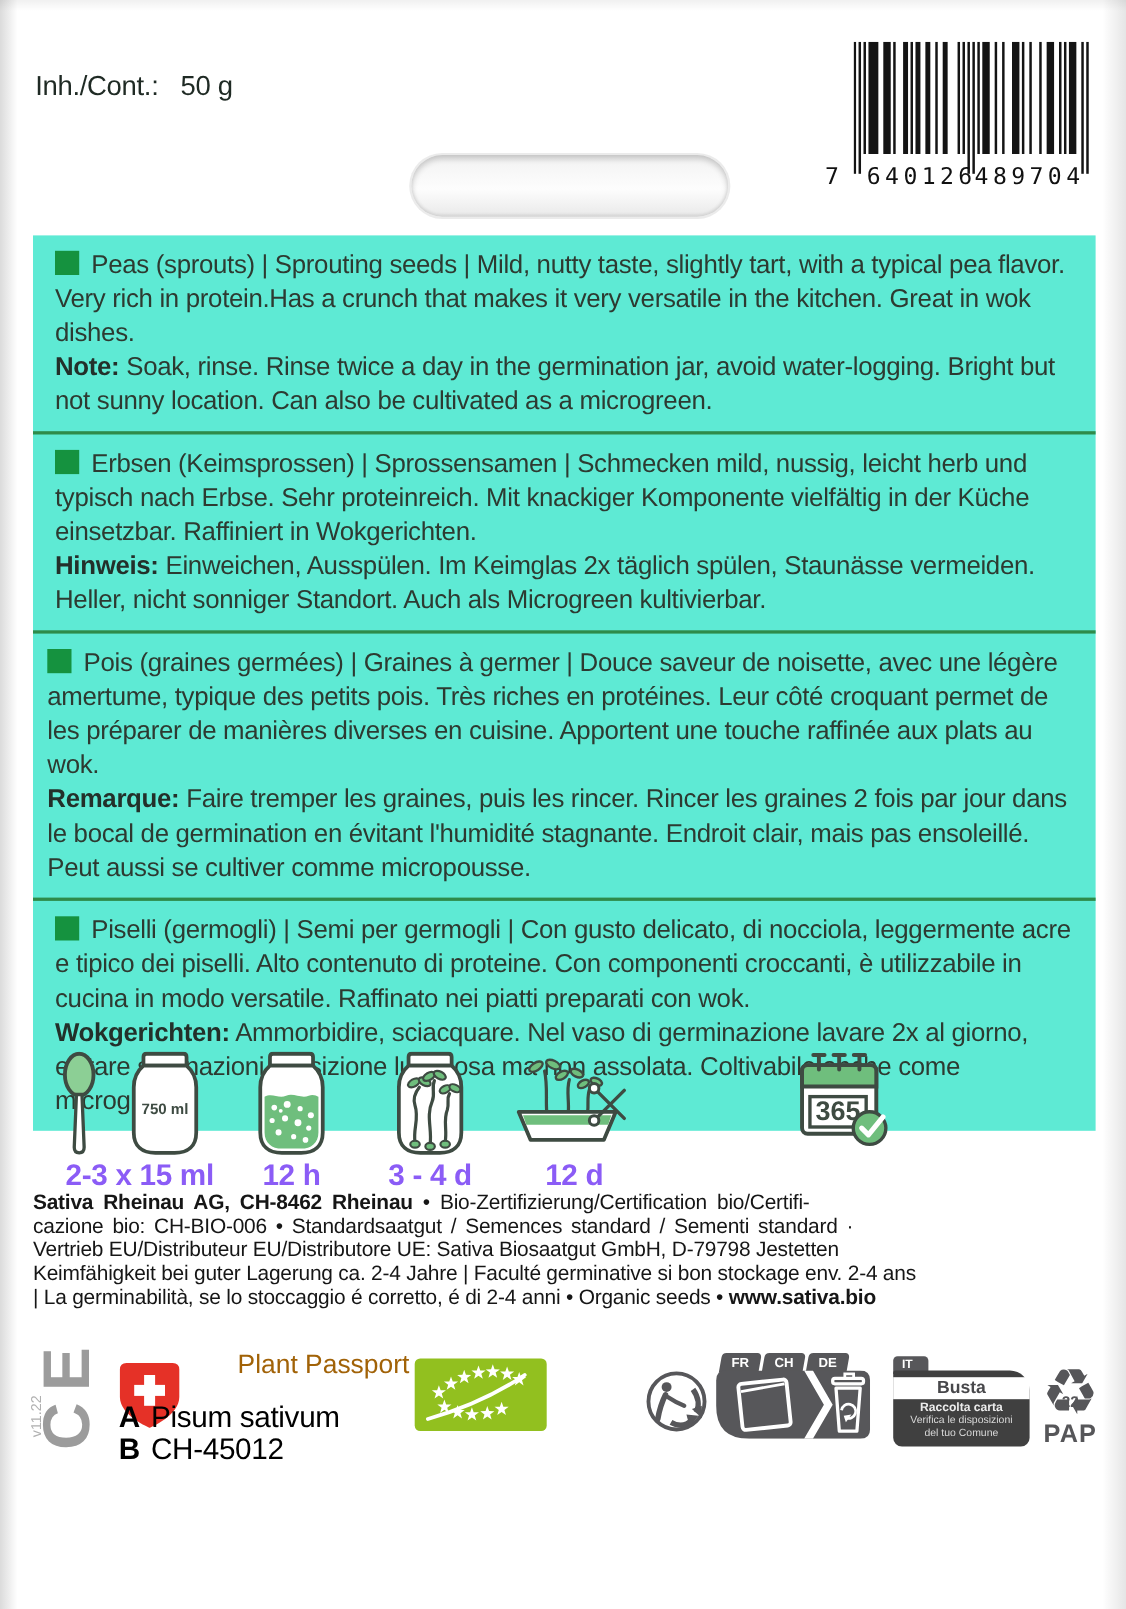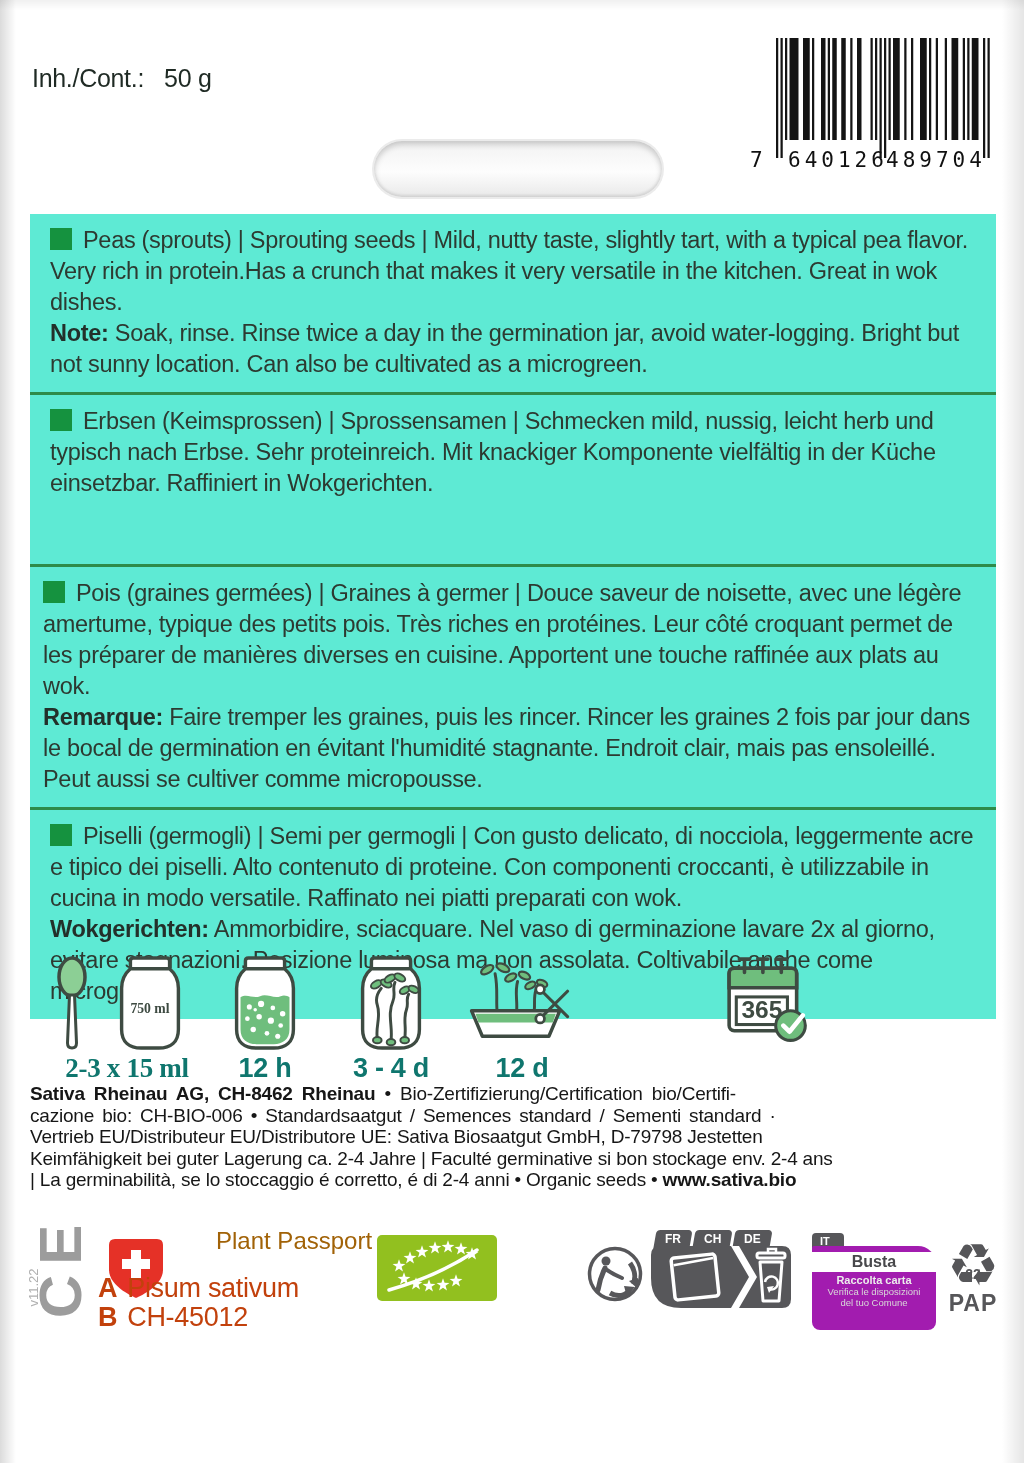--- a/index.html
+++ b/index.html
@@ -34,51 +34,51 @@
   .lang-block p{margin:0;}
   .lang-block .lead{font-weight:bold;color:#23302a;}
   .bullet{display:inline-block;width:22px;height:22px;background:#15923f;margin-right:11px;vertical-align:-2px;}
   .sep{height:3px;background:#2e8b4a;}
   .b-en{min-height:112px;} .b-de{min-height:146px;} .b-fr{min-height:186px;padding-left:13px;} .b-it{min-height:150px;}
 
   
   .icons-row{position:absolute;left:0;top:956px;width:1024px;height:122px;}
   .icon-item{position:absolute;display:flex;flex-direction:column;align-items:center;}
   .icon-art{display:flex;align-items:flex-end;gap:8px;}
-  .icon-label{font-weight:bold;font-size:27px;color:#0f766e;margin-top:3px;letter-spacing:-.3px;white-space:nowrap;}
-  .i1{left:42px;width:170px;font-family:Liberation Serif, serif;} .i2{left:212px;width:106px;} .i3{left:338px;width:106px;}
+  .icon-label{font-weight:bold;font-size:27px;color:#8b5cf6;margin-top:3px;letter-spacing:-.3px;white-space:nowrap;}
+  .i1{left:42px;width:170px;} .i2{left:212px;width:106px;} .i3{left:338px;width:106px;}
   .i4{left:452px;width:140px;} .i5{left:598px;width:124px;} .i6{left:720px;width:96px;}
 
   
   .footer{position:absolute;left:30px;top:1083px;width:964px;font-size:19px;line-height:21.5px;
           color:#161616;letter-spacing:-.2px;min-height:110px;}
   .footer .f1{word-spacing:4px;} .footer .f2{word-spacing:3px;}
   .footer b{font-weight:bold;}
 
   
   .ce-mark{position:absolute;left:-6px;top:1232px;width:132px;text-align:center;
            font-size:60px;font-weight:bold;color:#9c9c9c;letter-spacing:10px;transform:rotate(-90deg);}
   .version{position:absolute;left:-14px;top:1280px;width:94px;text-align:center;font-size:13px;color:#b0b0b0;
            transform:rotate(-90deg);}
   .swiss{position:absolute;left:108px;top:1238px;}
   .pp-title{position:absolute;left:216px;top:1227px;font-size:24px;color:#a16207;}
-  .ab-lines{position:absolute;left:98px;top:1274px;font-size:27px;color:#c2410c;line-height:29px;letter-spacing:-.3px;}
+  .ab-lines{position:absolute;left:108px;top:1274px;font-size:27px;color:#000000;line-height:29px;letter-spacing:-.3px;}
   .ab-lines b{margin-right:10px;}
   .eu-logo{position:absolute;left:377px;top:1235px;width:120px;height:66px;background:#92c01f;border-radius:5px;}
   .triman{position:absolute;left:586px;top:1245px;}
   .frchde{position:absolute;left:651px;top:1230px;width:140px;height:80px;}
   .frchde .tabs{position:absolute;top:0;left:4px;display:flex;gap:3px;}
   .frchde .tab{background:#57575a;color:#fff;font-size:12px;font-weight:bold;height:18px;line-height:18px;
                padding:0 10px;border-radius:4px 4px 0 0;transform:skewX(-10deg);}
   .frchde .tab span{display:inline-block;transform:skewX(10deg);}
   .frchde svg{position:absolute;top:16px;left:0;}
   .itbusta{position:absolute;left:812px;top:1233px;width:124px;height:82px;}
   .it-tab{position:absolute;top:0;left:0;width:32px;height:16px;background:#57575a;border-radius:4px 4px 0 0;
           color:#fff;font-size:11px;font-weight:bold;padding-left:8px;line-height:16px;box-sizing:border-box;}
-  .it-body{position:absolute;top:13px;left:0;width:124px;height:84px;background:#a21caf;
+  .it-body{position:absolute;top:13px;left:0;width:124px;height:69px;background:#404040;
            border-radius:2px 18px 8px 8px;box-sizing:border-box;padding-top:5px;}
   .it-band{margin:1px 0 2px 0;height:20px;background:#fff;color:#48484b;font-weight:bold;font-size:16px;
            text-align:center;line-height:20px;}
   .it-l1{font-size:11px;font-weight:bold;color:#ececec;text-align:center;margin-top:2px;line-height:12px;}
   .it-l2,.it-l3{font-size:9.5px;color:#d9d9d9;text-align:center;line-height:11px;}
   .pap{position:absolute;left:938px;top:1236px;width:70px;text-align:center;color:#565659;}
   .pap-symbol{font-family:"DejaVu Sans",sans-serif;font-size:58px;line-height:58px;color:#565659;}
   .pap-num{position:absolute;left:0;width:70px;top:30px;text-align:center;font-size:14px;font-weight:bold;color:#565659;}
   .pap-label{font-size:23px;font-weight:bold;margin-top:-4px;letter-spacing:1px;}
 </style>
@@ -137,20 +137,21 @@
   <div class="hang-hole"></div>
 
   <div class="info-panel">
     <div class="lang-block b-en">
       <p><span class="bullet"></span><span>Peas (sprouts) | Sprouting seeds | Mild, nutty taste, slightly tart, with a typical pea flavor. Very rich in protein.Has a crunch that makes it very versatile in the kitchen. Great in wok dishes.</span></p>
       <p><span class="lead">Note:</span><span> Soak, rinse. Rinse twice a day in the germination jar, avoid water-logging. Bright but not sunny location. Can also be cultivated as a microgreen.</span></p>
     </div>
     <div class="sep"></div>
     <div class="lang-block b-de">
       <p><span class="bullet"></span><span>Erbsen (Keimsprossen) | Sprossensamen | Schmecken mild, nussig, leicht herb und typisch nach Erbse. Sehr proteinreich. Mit knackiger Komponente vielfältig in der Küche einsetzbar. Raffiniert in Wokgerichten.</span></p>
+      <p><span class="lead">Hinweis:</span><span> Einweichen, Ausspülen. Im Keimglas 2x täglich spülen, Staunässe vermeiden. Heller, nicht sonniger Standort. Auch als Microgreen kultivierbar.</span></p>
     </div>
     <div class="sep"></div>
     <div class="lang-block b-fr">
       <p><span class="bullet"></span><span>Pois (graines germées) | Graines à germer | Douce saveur de noisette, avec une légère amertume, typique des petits pois. Très riches en protéines. Leur côté croquant permet de les préparer de manières diverses en cuisine. Apportent une touche raffinée aux plats au wok.</span></p>
       <p><span class="lead">Remarque:</span><span> Faire tremper les graines, puis les rincer. Rincer les graines 2 fois par jour dans le bocal de germination en évitant l'humidité stagnante. Endroit clair, mais pas ensoleillé. Peut aussi se cultiver comme micropousse.</span></p>
     </div>
     <div class="sep"></div>
     <div class="lang-block b-it">
       <p><span class="bullet"></span><span>Piselli (germogli) | Semi per germogli | Con gusto delicato, di nocciola, leggermente acre e tipico dei piselli. Alto contenuto di proteine. Con componenti croccanti, è utilizzabile in cucina in modo versatile. Raffinato nei piatti preparati con wok.</span></p>
       <p><span class="lead">Wokgerichten:</span><span> Ammorbidire, sciacquare. Nel vaso di germinazione lavare 2x al giorno, evitare stagnazioni. Posizione luminosa ma non assolata. Coltivabile anche come microgreen.</span></p>

